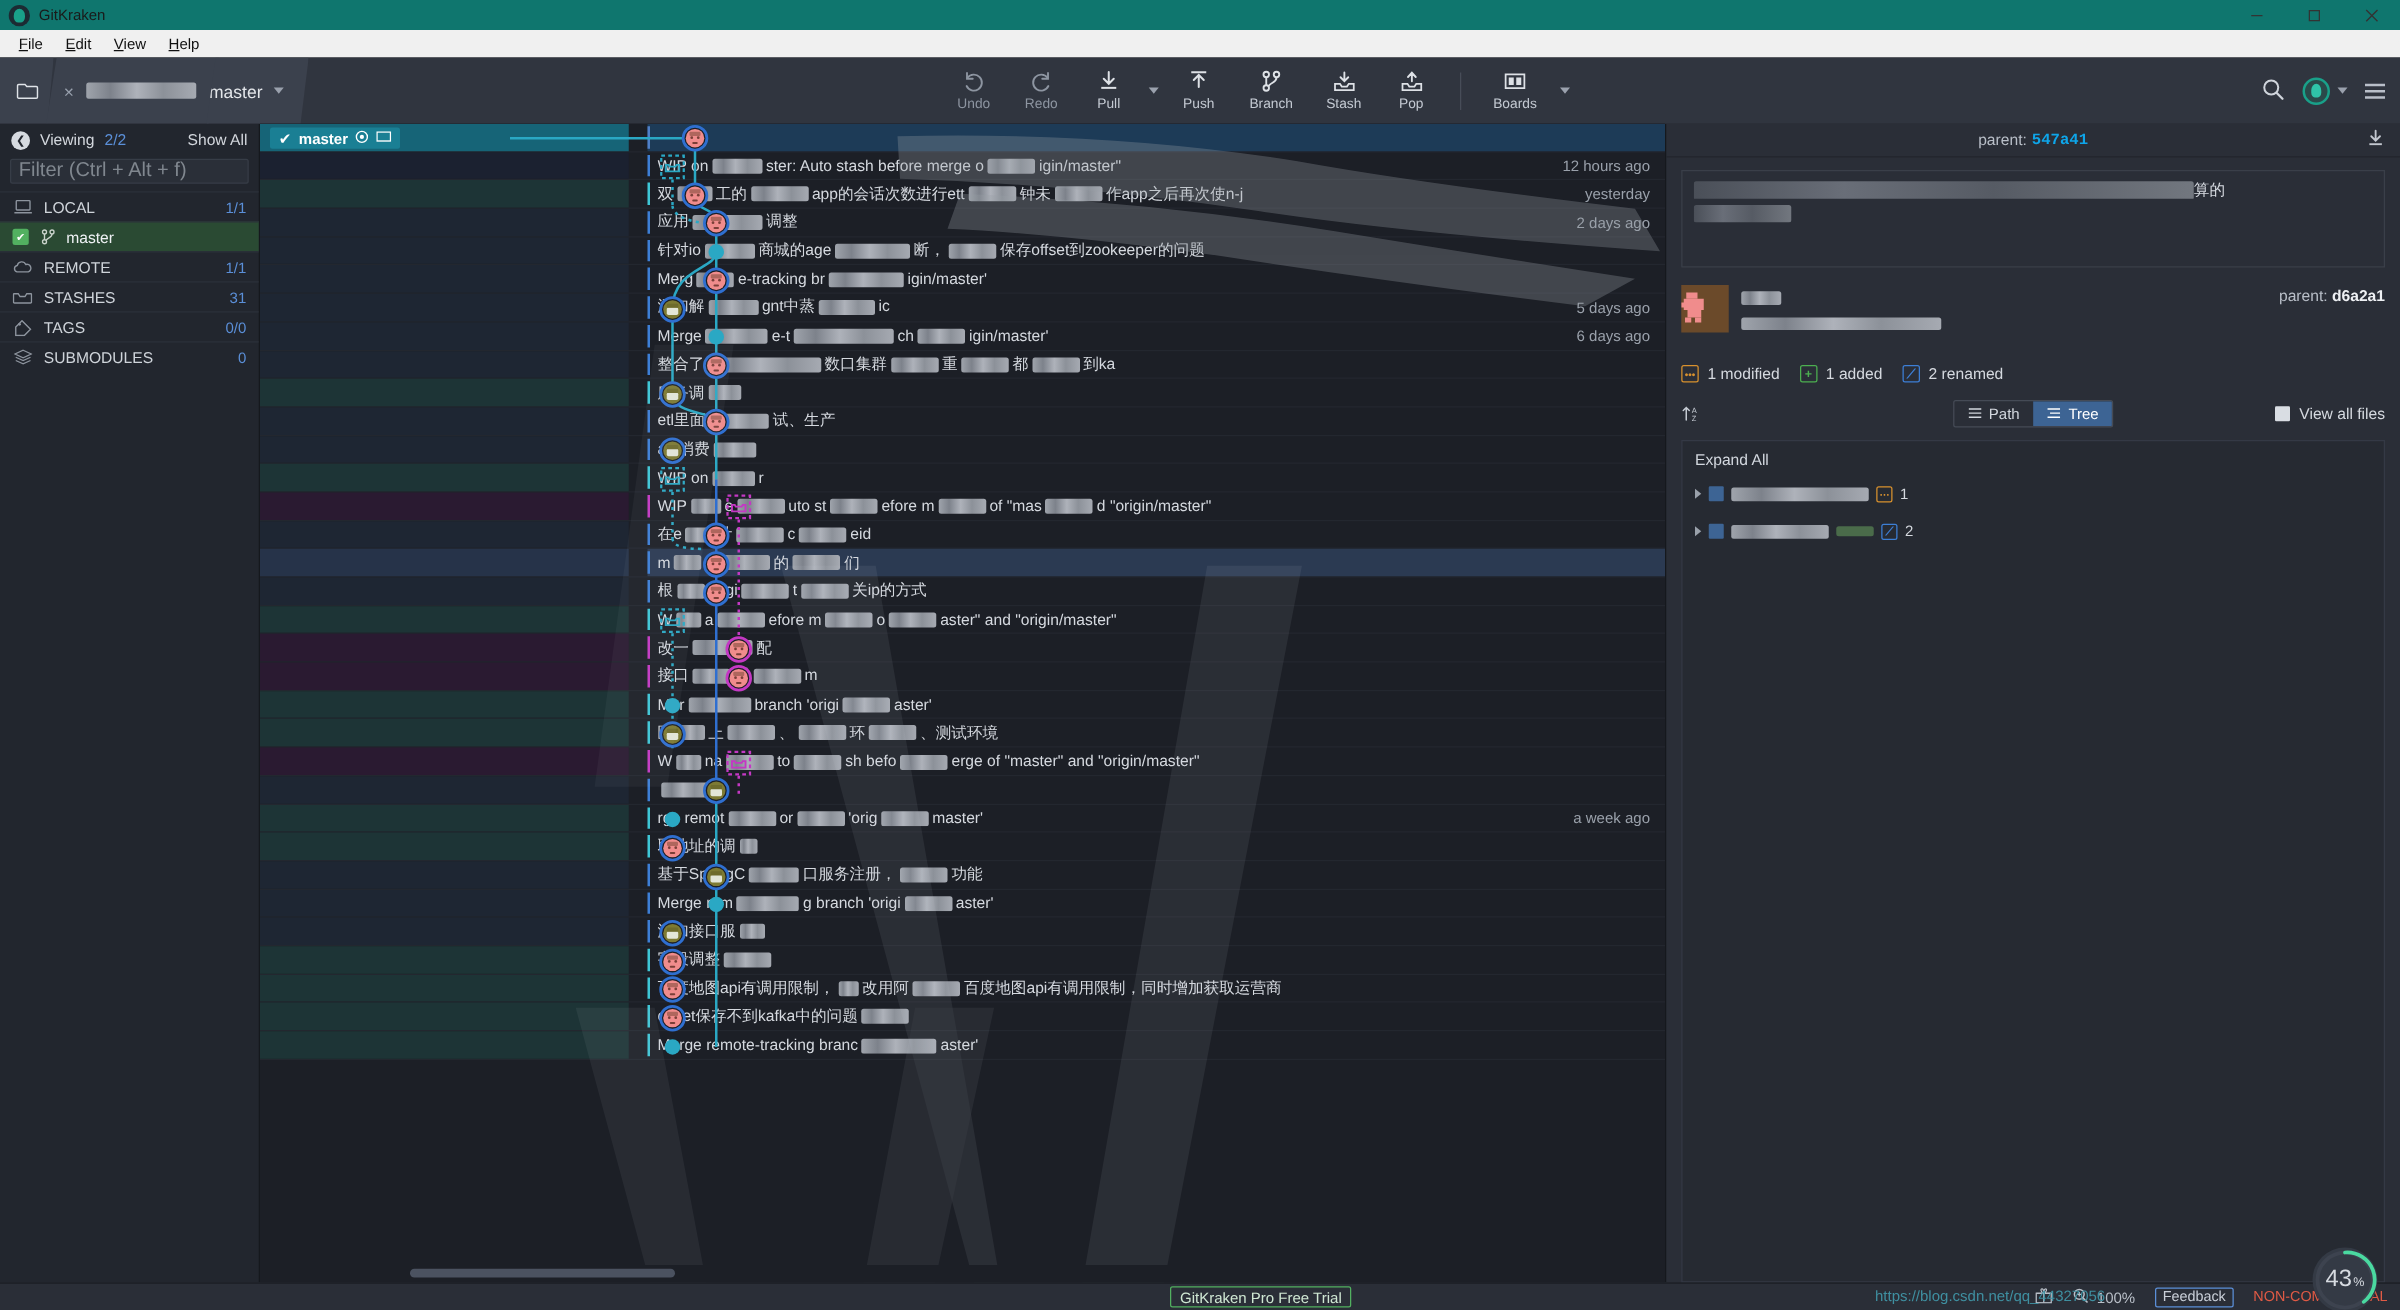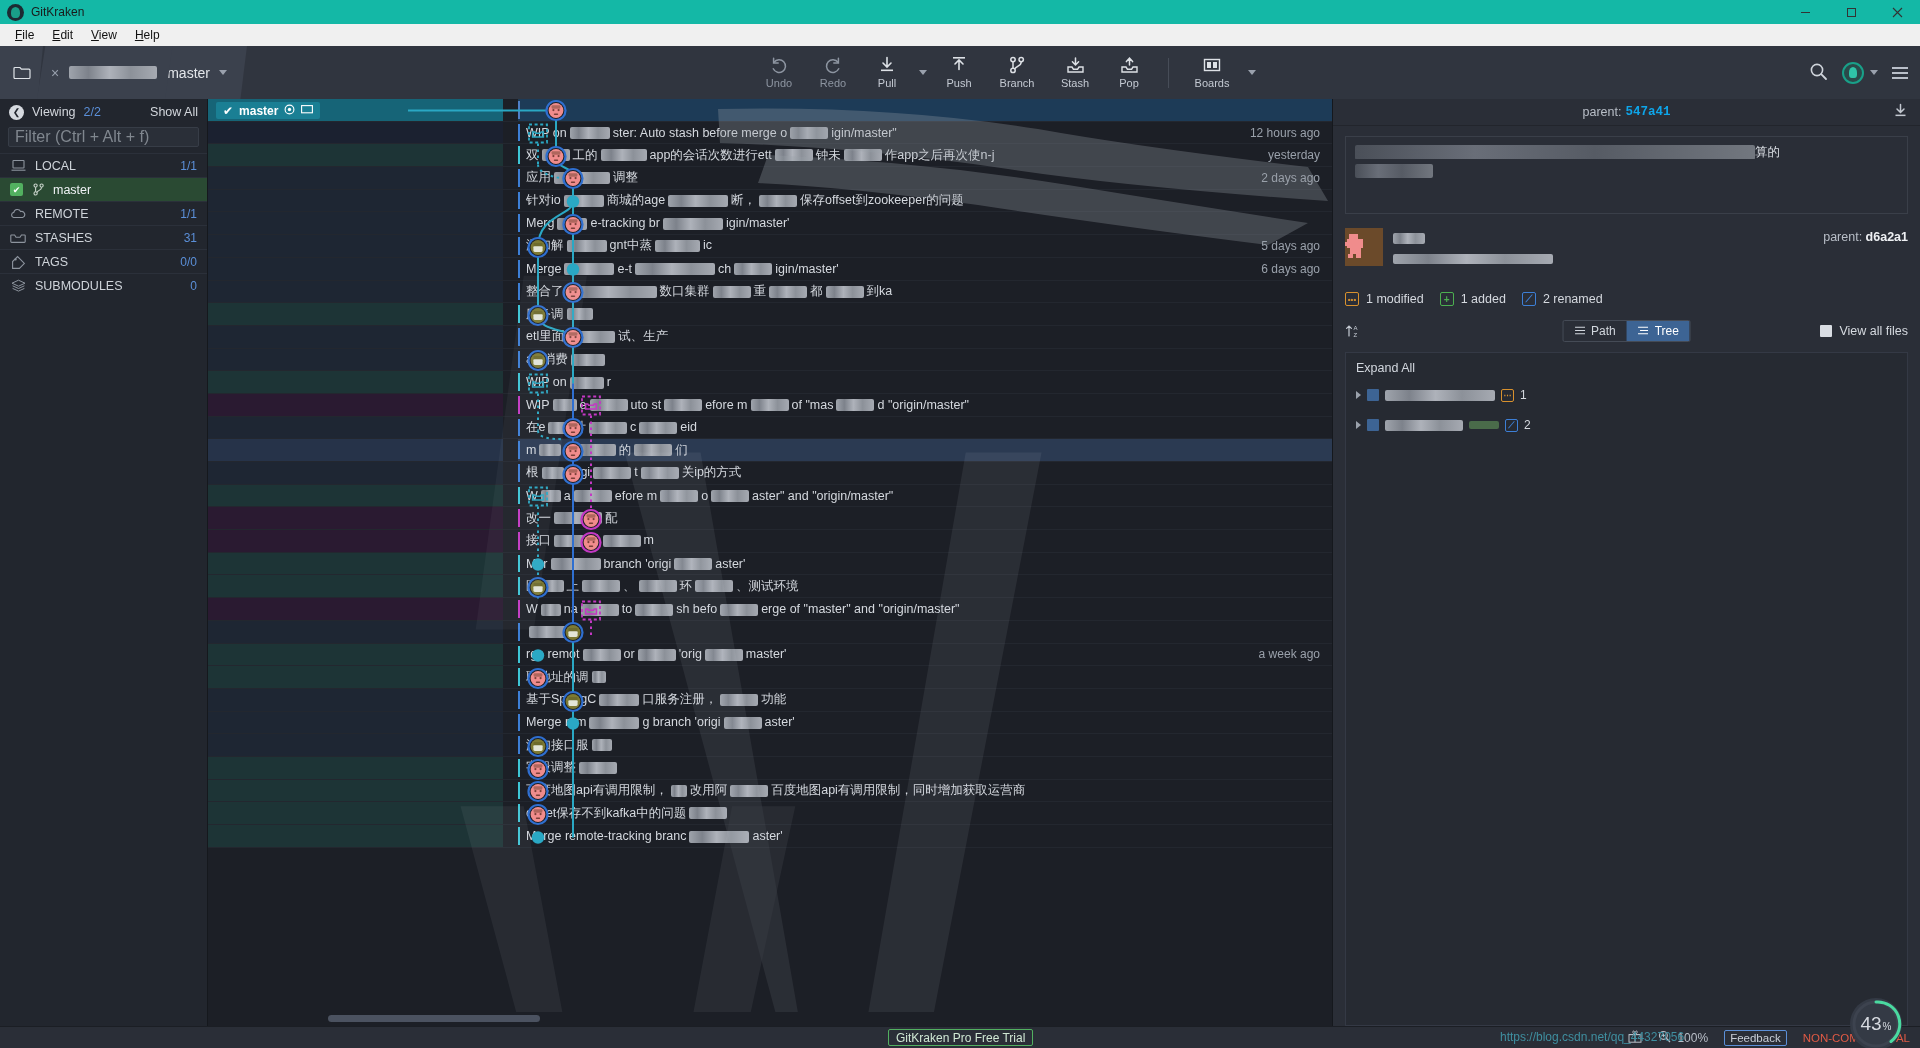--- a/index.html
+++ b/index.html
@@ -10,21 +10,21 @@
     font-family: "Liberation Sans", sans-serif;
     background: #1a1d23;
     color: #c8ccd4;
     font-size: 13px;
     -webkit-font-smoothing: antialiased;
   }
   .app { width:1920px; height:1048px; position:relative; display:flex; flex-direction:column; }
 
   
   .titlebar {
-    height: 24px; background:#14b8a6; color:#1a1a1a;
+    height: 24px; background:#0f766e; color:#1a1a1a;
     display:flex; align-items:center; flex:0 0 24px;
     font-size:12px;
   }
   .tb-logo { width:17px; height:17px; margin-left:7px; margin-right:7px; flex:0 0 17px;
              border-radius:50%; background:#1c2b33; position:relative; }
   .tb-logo:after{ content:""; position:absolute; left:4px; top:3px; width:9px;height:11px;
              border-radius:50% 50% 40% 40%; background:#19a089; }
   .tb-title { flex:1; }
   .win-btns { display:flex; height:24px; }
   .win-btn { width:46px; height:24px; display:flex; align-items:center; justify-content:center;
@@ -164,21 +164,21 @@
   .tree-row .tri { width:0;height:0; border-top:4px solid transparent; border-bottom:4px solid transparent;
                    border-left:5px solid #9aa1ab; flex:0 0 5px; }
   .tree-row .fico { width:12px;height:12px; background:#3d6494; border-radius:1px; flex:0 0 12px; }
   .tree-row .badge { width:13px;height:13px; border-radius:2px; display:flex; align-items:center;
                      justify-content:center; font-size:9px; font-weight:bold; flex:0 0 13px; }
   .tree-row .n { color:#d5d9df; }
 
   
   .statusbar { height:22px; flex:0 0 22px; background:#2a2e37; border-top:1px solid #1b1e24;
                display:flex; align-items:center; position:relative; }
-  .trial { position:absolute; left:888px; height:17px; border:1px solid #52b060; color:#cfe7d3;
+  .trial { position:absolute; left:936px; height:17px; border:1px solid #52b060; color:#cfe7d3;
            font-size:12px; display:flex; align-items:center; padding:0 7px; border-radius:2px; }
   .sb-right { position:absolute; right:10px; display:flex; align-items:center; gap:16px;
               font-size:12px; color:#b9bfc8; }
   .sb-right .zoom { display:flex; align-items:center; gap:6px; }
   .fb-chip { border:1px solid #5b8fd8; padding:1px 5px; color:#c9cfd8; font-size:11.5px; border-radius:2px; }
   .noncom { color:#e05a45; font-size:11.5px; }
   .wm { position:absolute; color:#3f8fa0; font-size:12px; white-space:nowrap; }
   .progress-badge { position:absolute; right:18px; bottom:-2px; width:52px;height:52px;
        border-radius:50%; background:#343a45; display:flex; align-items:baseline;
        justify-content:center; color:#d7dbe1; font-size:19px; padding-top:15px; }

